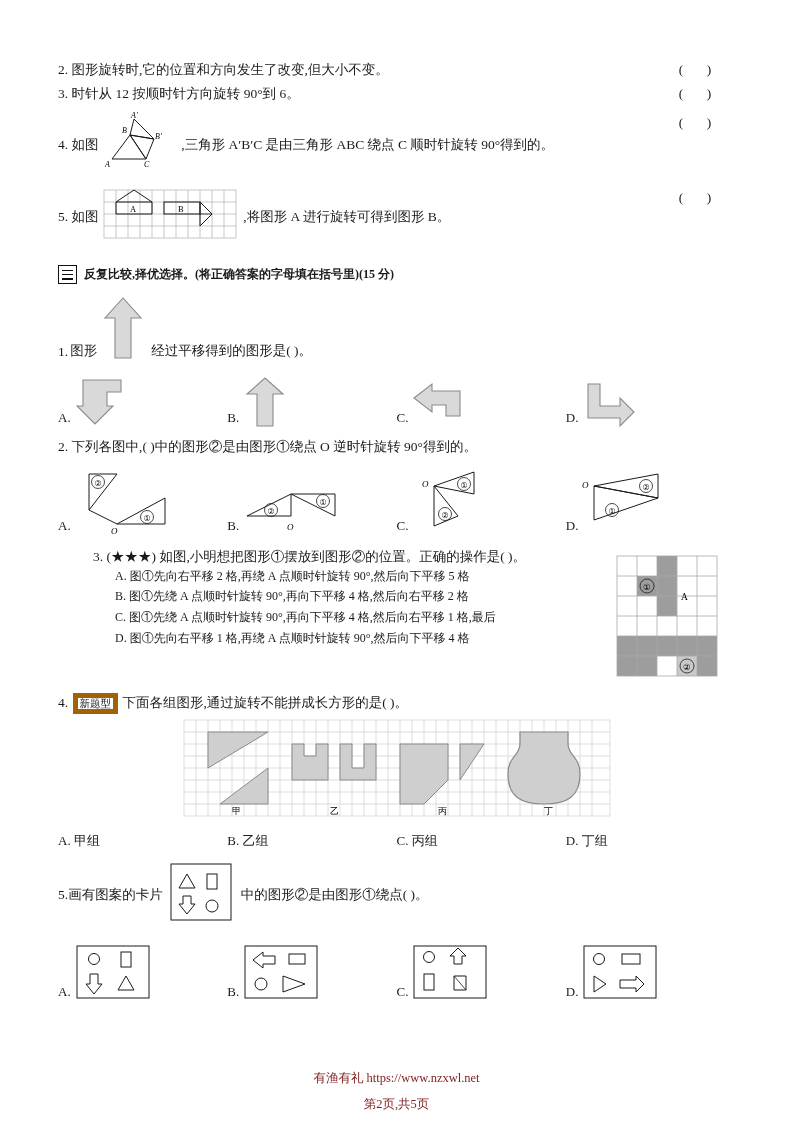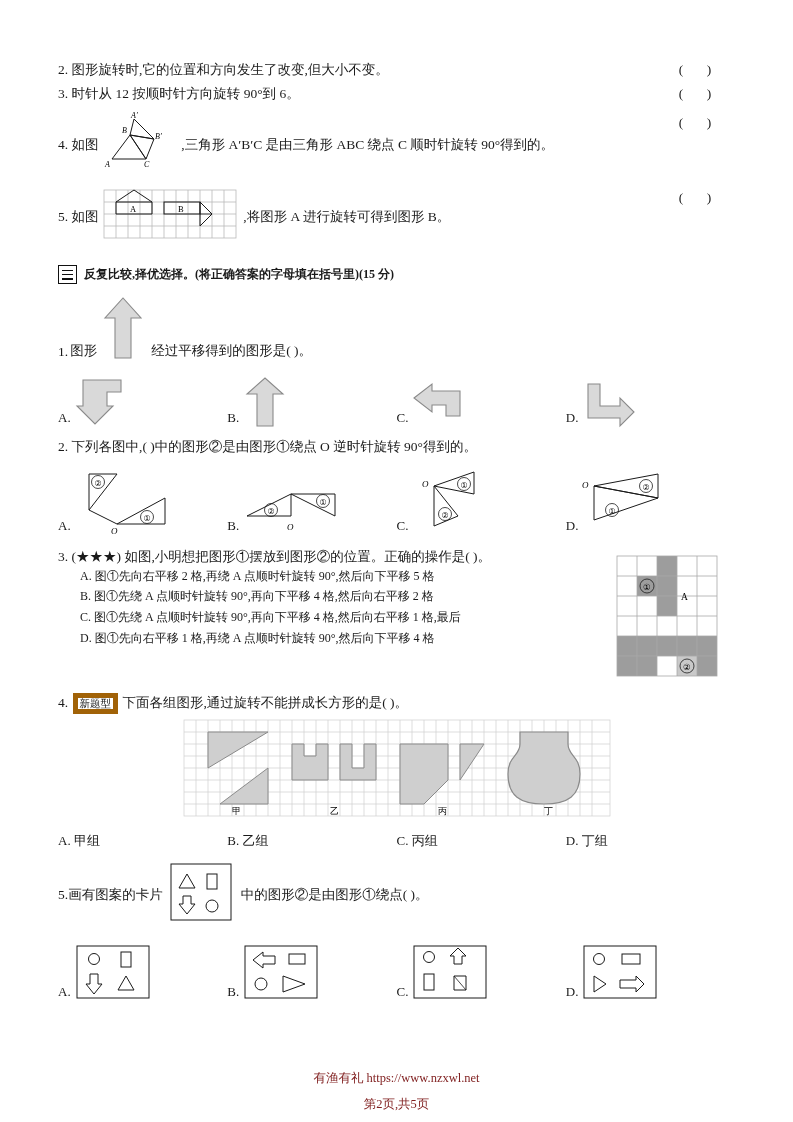--- a/index.html
+++ b/index.html
@@ -275,21 +275,21 @@
         <polygon points="12,18 76,6 76,30" fill="none" stroke="#1a1a1a" stroke-width="1"></polygon>
         <polygon points="12,18 76,30 12,52" fill="none" stroke="#1a1a1a" stroke-width="1"></polygon>
         <circle cx="64" cy="18" r="6.5" fill="none" stroke="#1a1a1a" stroke-width="0.8"></circle>
         <text x="60.5" y="21.5" font-size="8">②</text>
         <circle cx="30" cy="42" r="6.5" fill="none" stroke="#1a1a1a" stroke-width="0.8"></circle>
         <text x="26.5" y="45.5" font-size="8">①</text>
       </svg>
     </div>
   </div>
 
-  <div class="q3wrap" style="margin-top:12px;">
+  <div class="q3wrap" style="margin-top:12px;margin-left:35px;">
     <div class="q3left">
       <div style="font-size:13.5px;">
         <span>3.</span>
         <span>(★★★)</span>
         <span>如图,小明想把图形①摆放到图形②的位置。正确的操作是(        )。</span>
       </div>
       <div class="optline">A. 图①先向右平移 2 格,再绕 A 点顺时针旋转 90°,然后向下平移 5 格</div>
       <div class="optline">B. 图①先绕 A 点顺时针旋转 90°,再向下平移 4 格,然后向右平移 2 格</div>
       <div class="optline">C. 图①先绕 A 点顺时针旋转 90°,再向下平移 4 格,然后向右平移 1 格,最后</div>
       <div class="optline">D. 图①先向右平移 1 格,再绕 A 点顺时针旋转 90°,然后向下平移 4 格</div>

